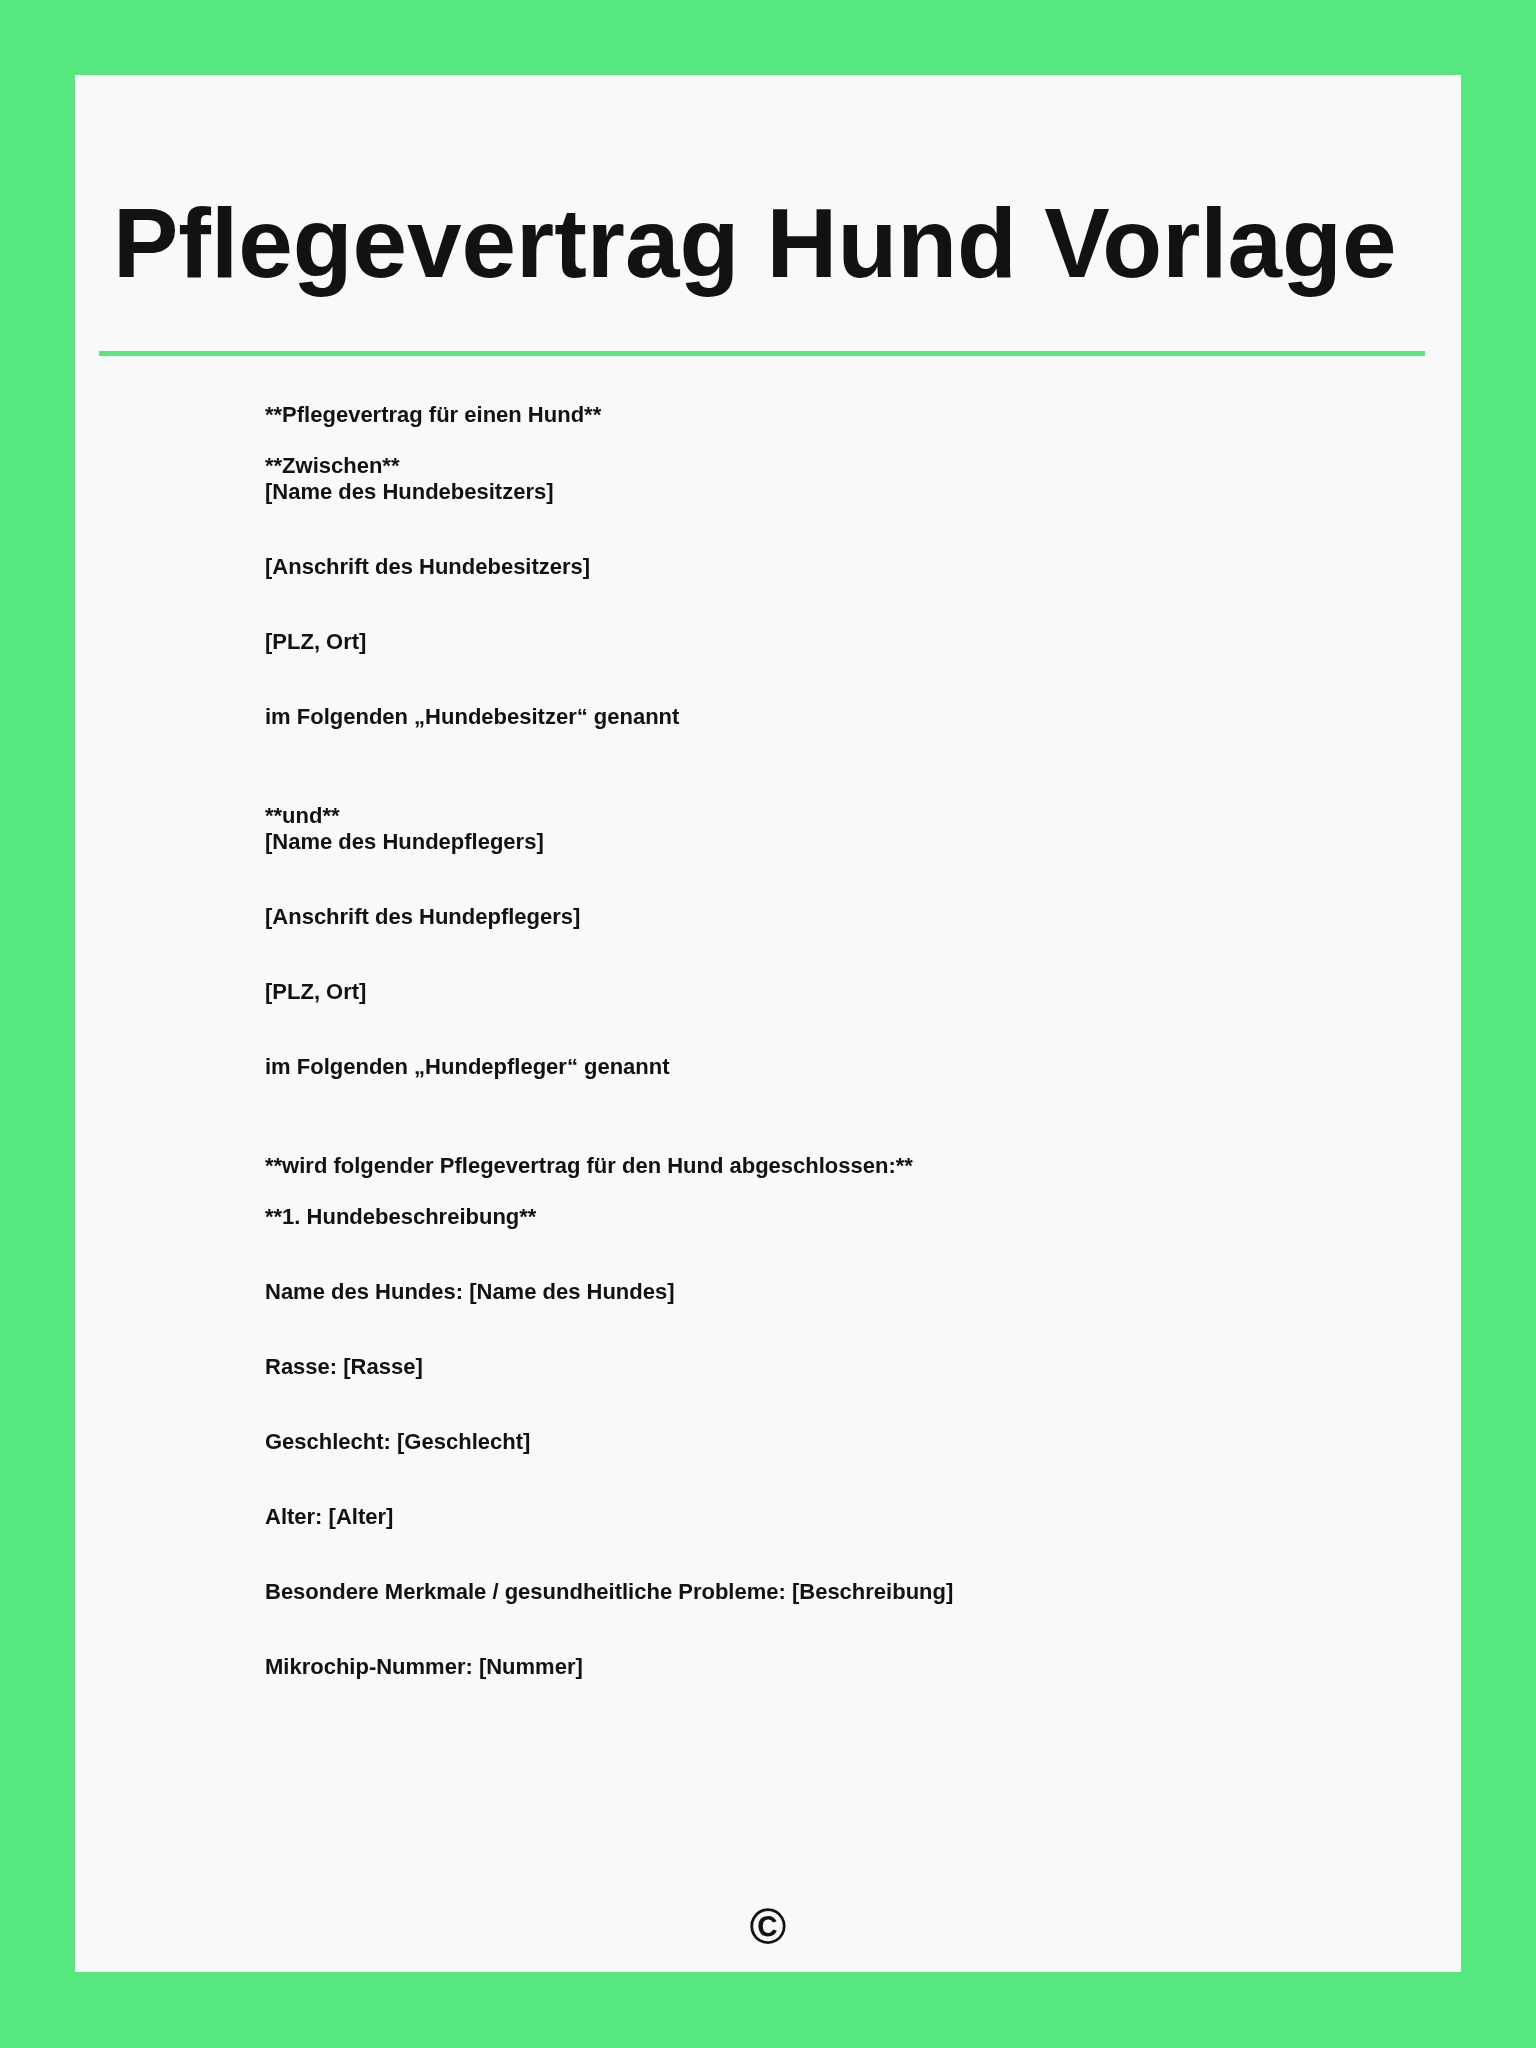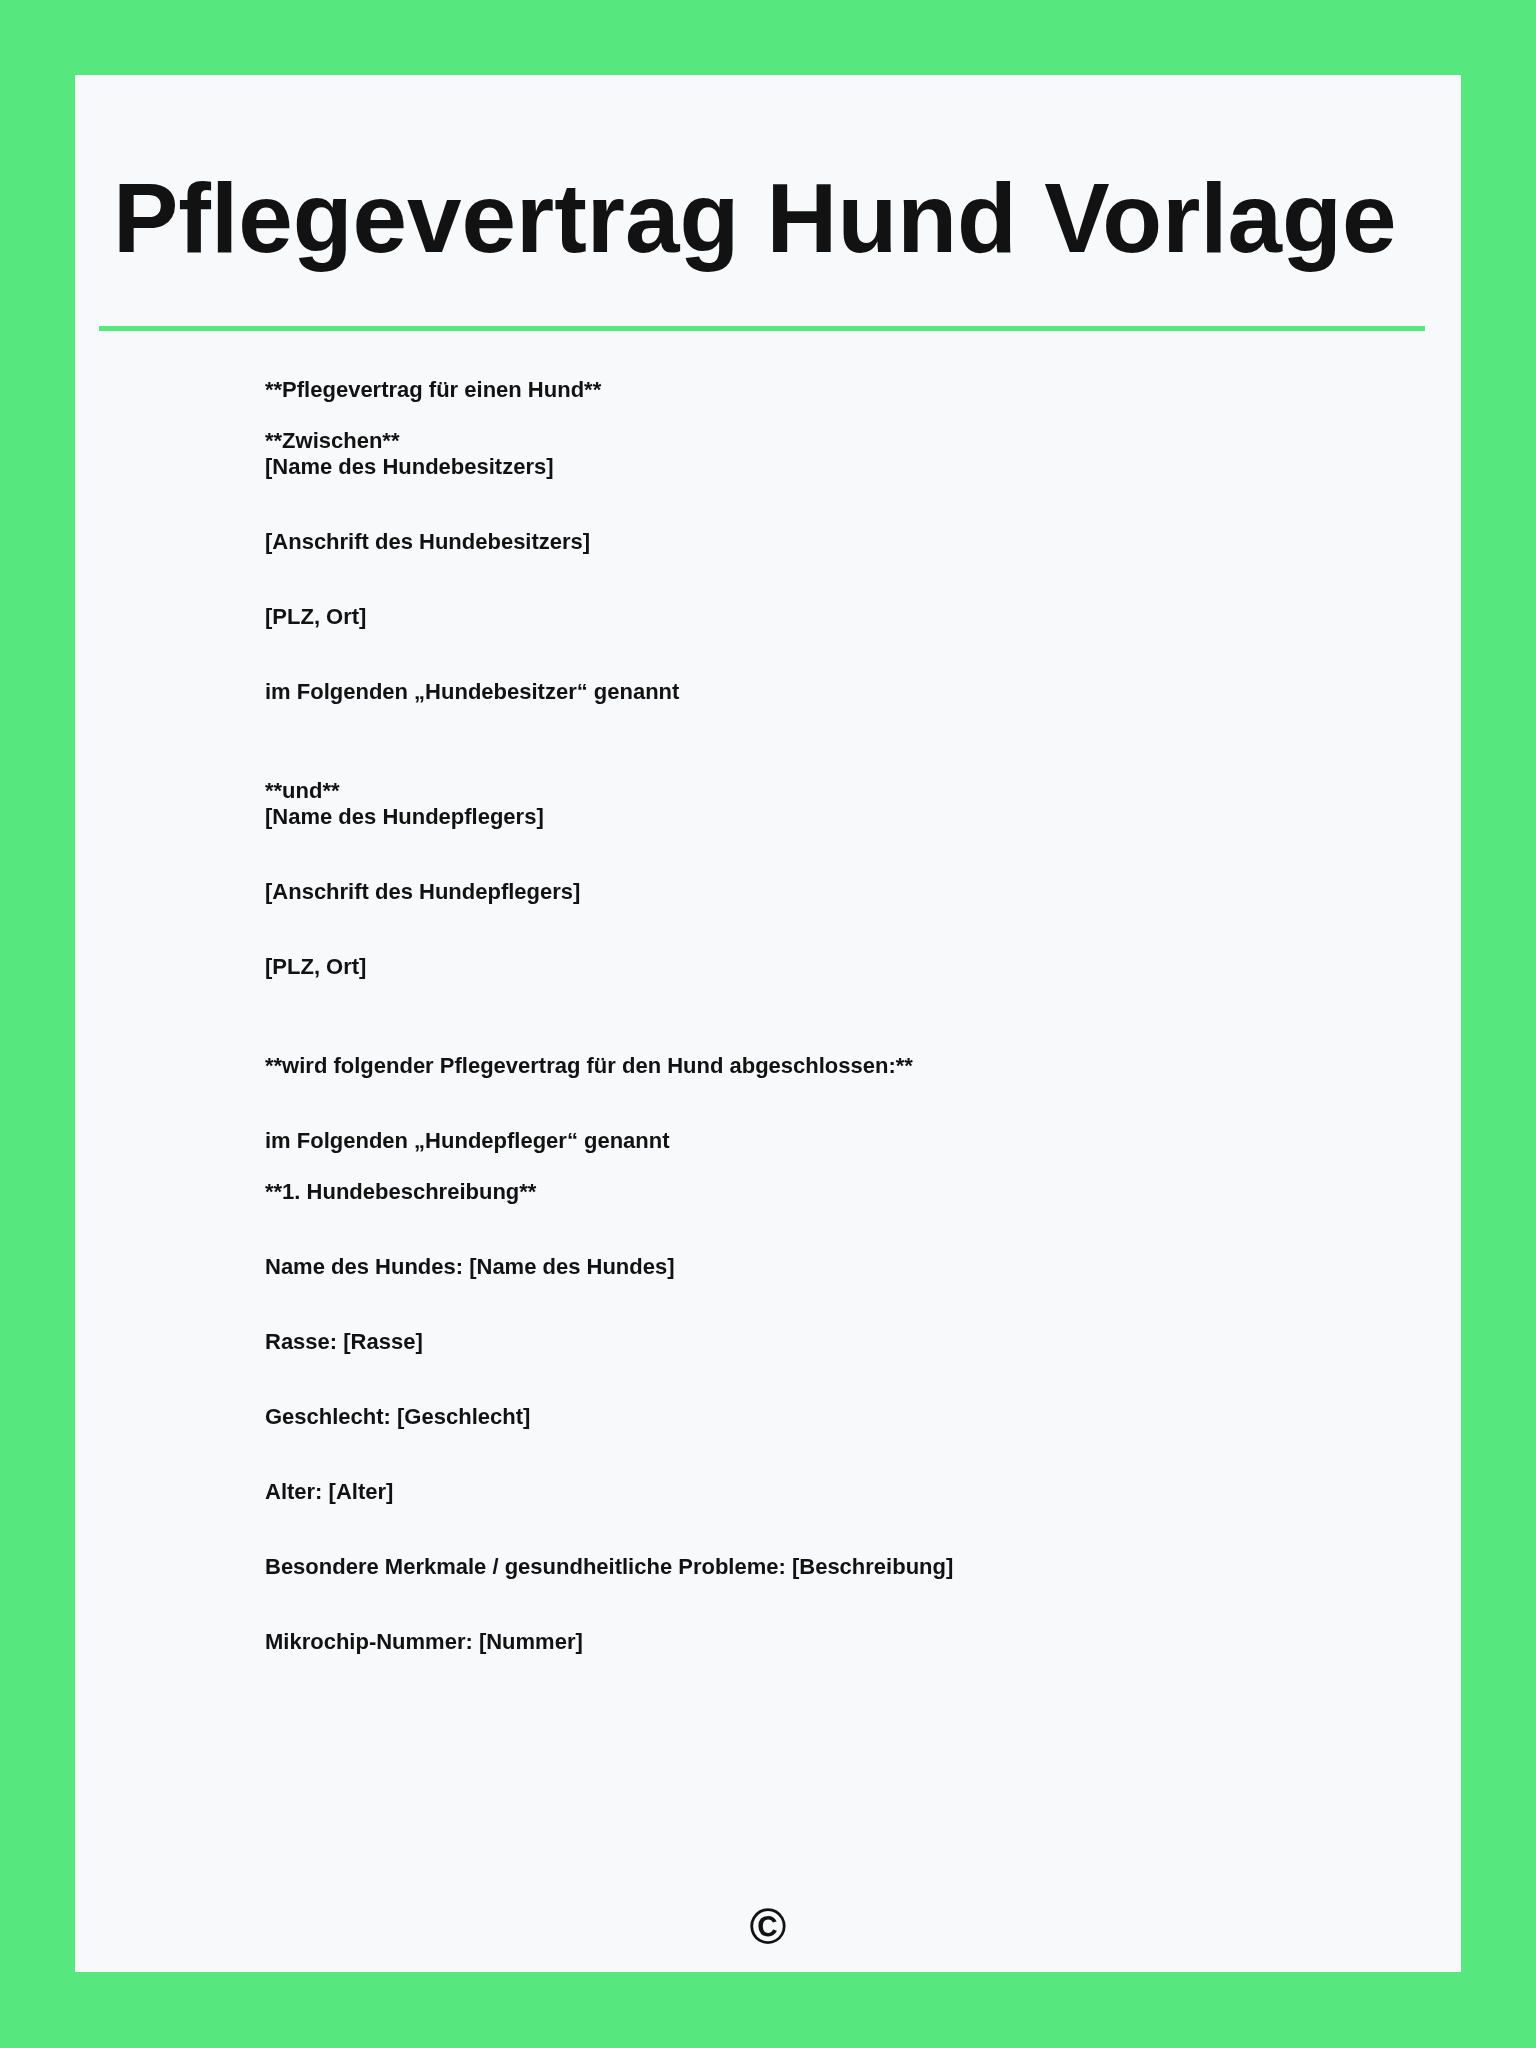--- a/index.html
+++ b/index.html
@@ -21,21 +21,21 @@
   .paper {
     position: absolute;
     left: 75px;
     top: 75px;
     width: 1386px;
     height: 1897px;
     background: var(--paper);
   }
   .title {
     margin: 0;
-    padding: 94px 0 0 38px;
+    padding: 119px 0 0 38px;
     font-size: 98px;
     line-height: 98px;
     font-weight: 700;
     letter-spacing: 0;
     color: var(--text);
     white-space: nowrap;
   }
   .rule {
     height: 5px;
     border: none;
@@ -78,22 +78,22 @@
 
   <div class="content" id="content">
       <p class="para gap-first"><span>**Pflegevertrag für einen Hund**</span></p>
       <p class="para gap-small"><span>**Zwischen**</span><br><span>[Name des Hundebesitzers]</span></p>
       <p class="para gap-normal"><span>[Anschrift des Hundebesitzers]</span></p>
       <p class="para gap-normal"><span>[PLZ, Ort]</span></p>
       <p class="para gap-normal"><span>im Folgenden „Hundebesitzer“ genannt</span></p>
       <p class="para gap-large"><span>**und**</span><br><span>[Name des Hundepflegers]</span></p>
       <p class="para gap-normal"><span>[Anschrift des Hundepflegers]</span></p>
       <p class="para gap-normal"><span>[PLZ, Ort]</span></p>
+      <p class="para gap-normal"><span>im Folgenden „Hundepfleger“ genannt</span></p>
       <p class="para gap-large"><span>**wird folgender Pflegevertrag für den Hund abgeschlossen:**</span></p>
-      <p class="para gap-normal"><span>im Folgenden „Hundepfleger“ genannt</span></p>
       <p class="para gap-small"><span>**1. Hundebeschreibung**</span></p>
       <p class="para gap-normal"><span>Name des Hundes: [Name des Hundes]</span></p>
       <p class="para gap-normal"><span>Rasse: [Rasse]</span></p>
       <p class="para gap-normal"><span>Geschlecht: [Geschlecht]</span></p>
       <p class="para gap-normal"><span>Alter: [Alter]</span></p>
       <p class="para gap-normal"><span>Besondere Merkmale / gesundheitliche Probleme: [Beschreibung]</span></p>
       <p class="para gap-normal"><span>Mikrochip-Nummer: [Nummer]</span></p>
     </div>
 
   <div class="copyright">©</div>

